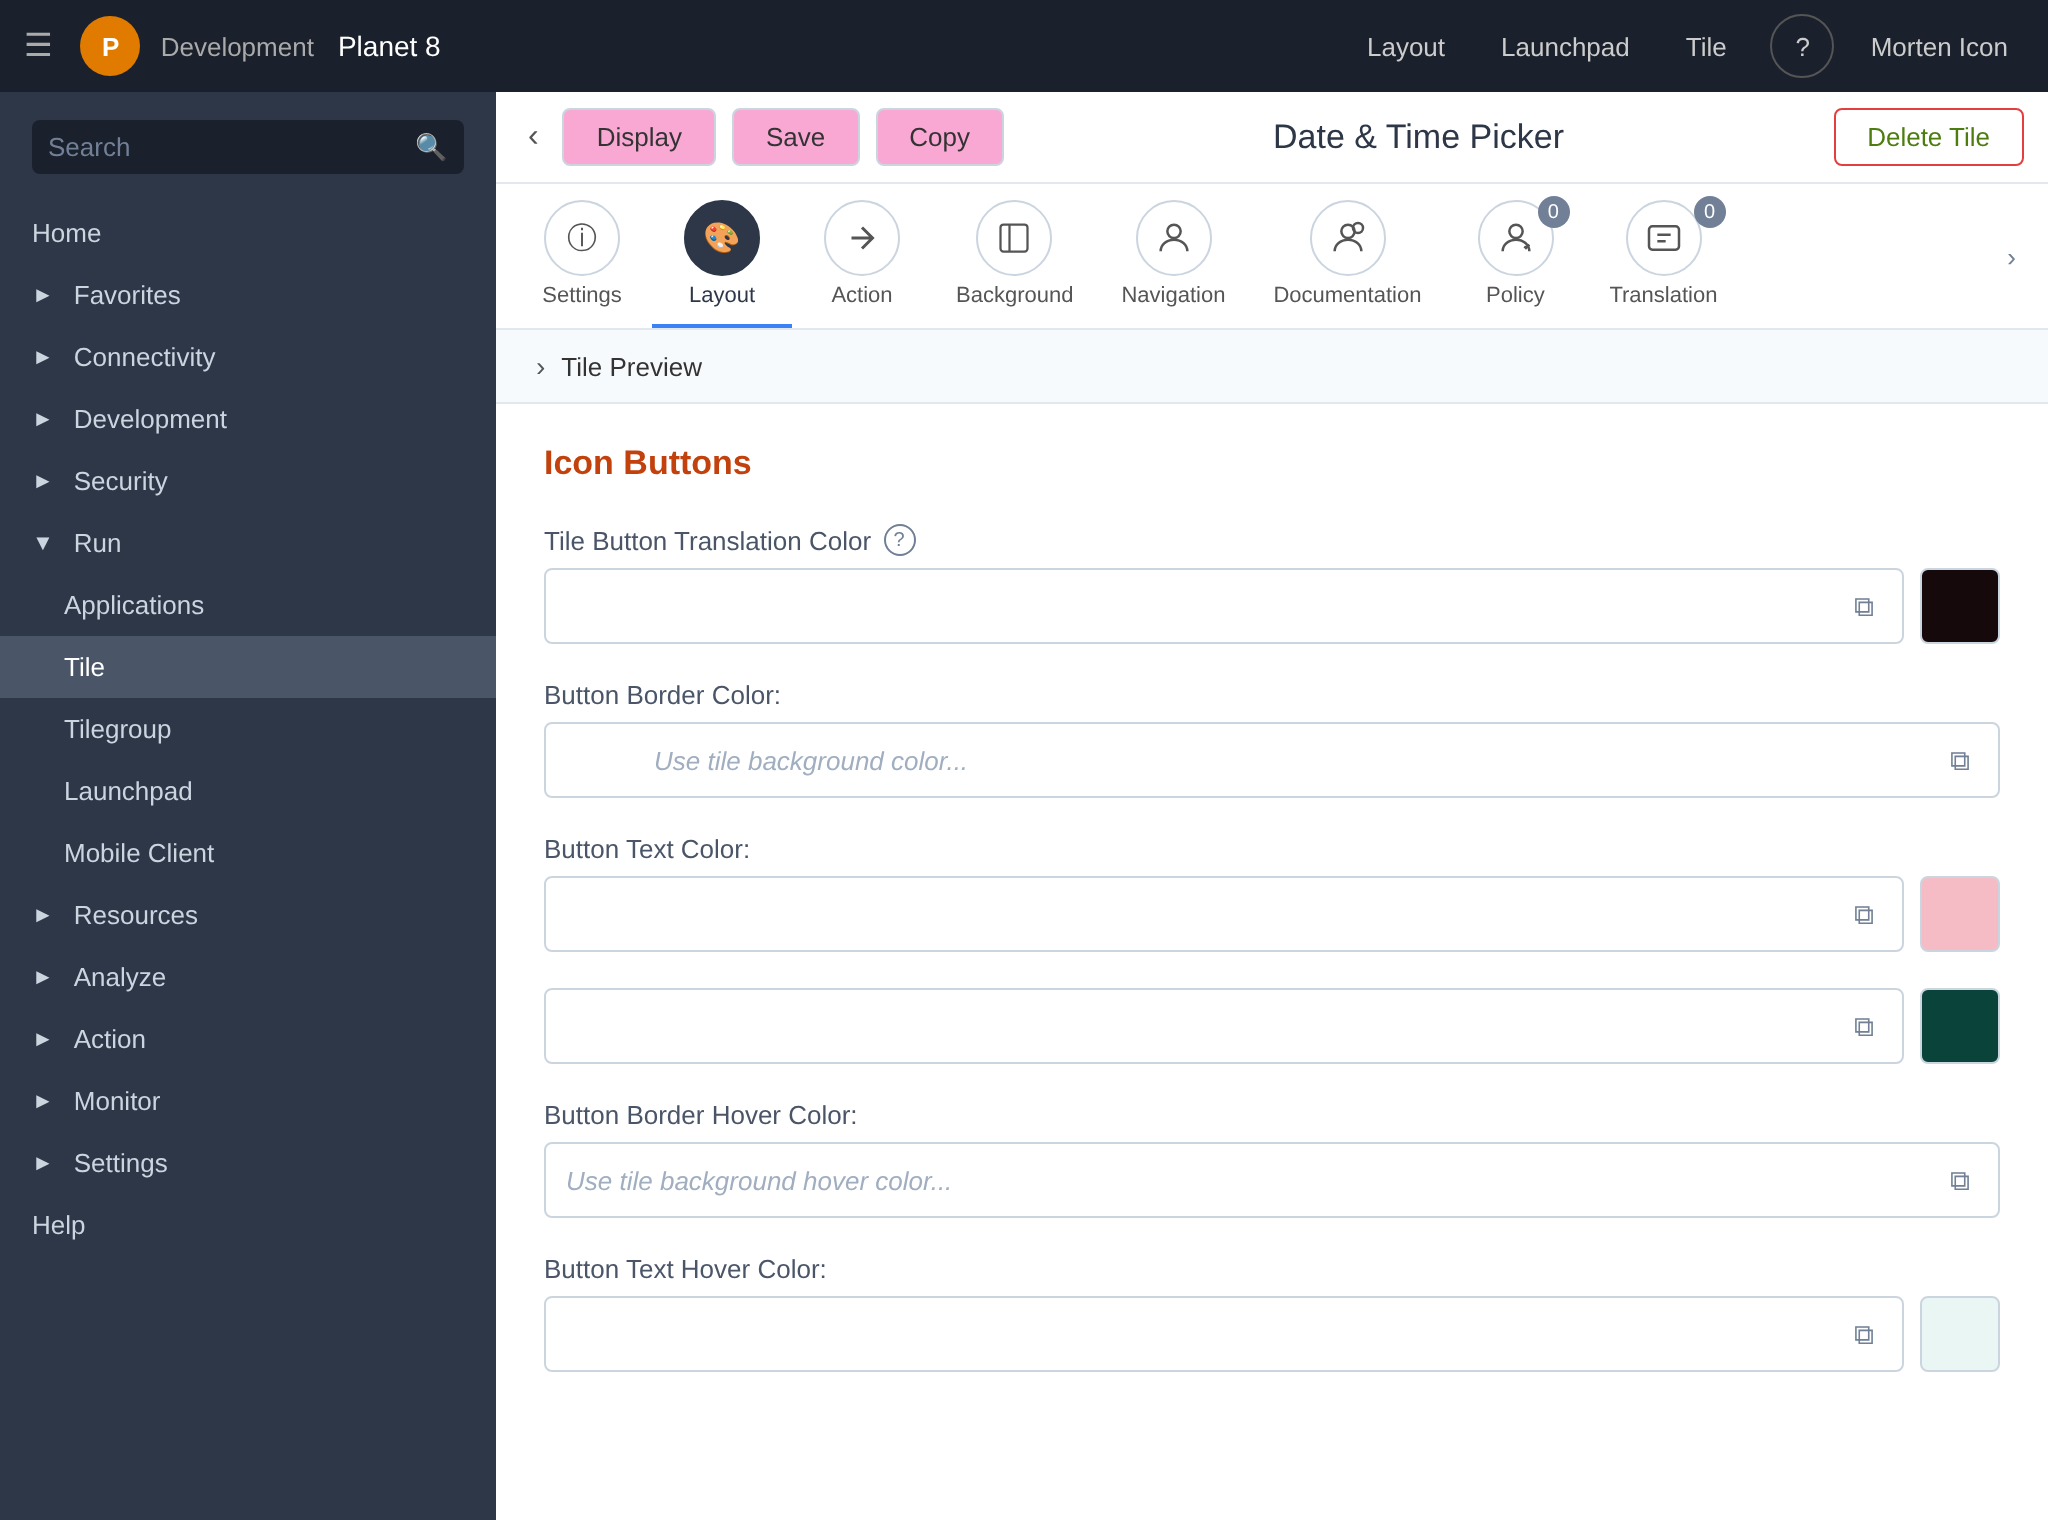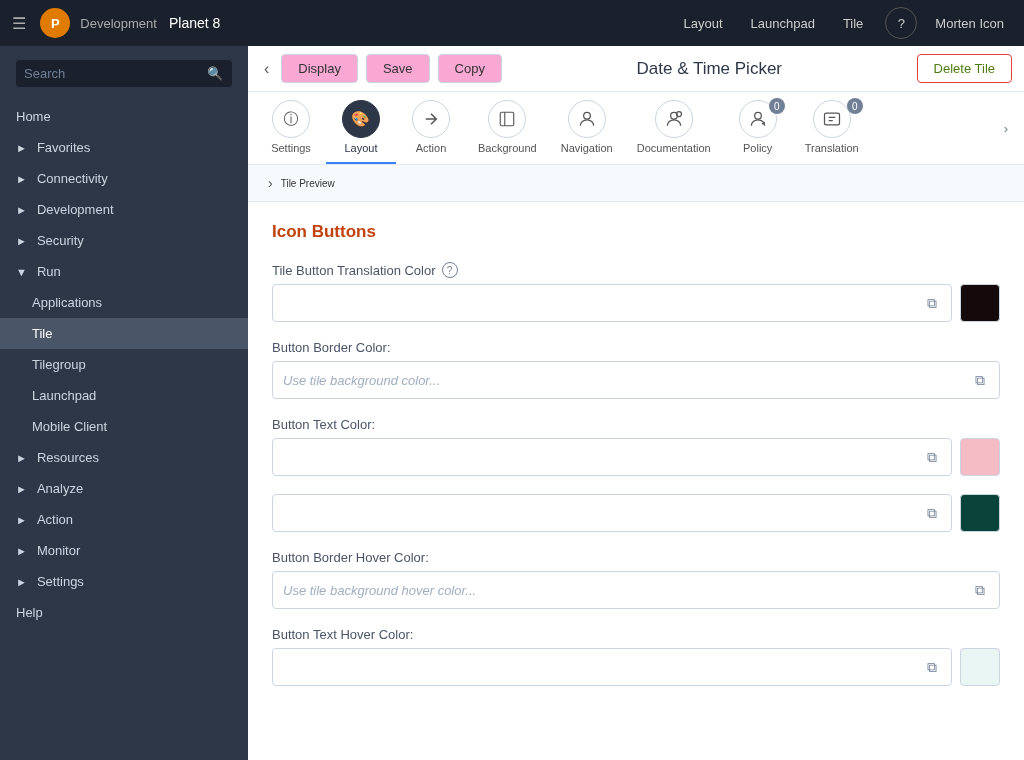--- a/index.html
+++ b/index.html
@@ -52,21 +52,21 @@
     .tile-tab.active .tile-tab-label { color: #2d3748; font-weight: 500; }
     .tile-tab-badge { position: absolute; top: 6px; right: 8px; background: #718096; color: #fff; border-radius: 50%; width: 16px; height: 16px; font-size: 10px; display: flex; align-items: center; justify-content: center; }
     .tile-tabs-arrow { margin-left: auto; color: #718096; cursor: pointer; padding: 8px; }
 
     
     .content-body { flex: 1; overflow-y: auto; padding: 0; background: #fff; }
 
     
     .tile-preview-bar { display: flex; align-items: center; padding: 10px 20px; background: #f7fafc; border-bottom: 1px solid #e2e8f0; gap: 8px; cursor: pointer; }
     .tile-preview-chevron { color: #555; font-size: 14px; }
-    .tile-preview-label { font-size: 10px; color: #333; font-weight: 500; }
+    .tile-preview-label { font-size: 13px; color: #333; font-weight: 500; }
 
     
     .section { padding: 20px 24px; }
     .section-title { font-size: 17px; font-weight: 600; color: #c2410c; margin-bottom: 20px; }
 
     
     .color-field-group { margin-bottom: 18px; }
     .color-field-label { font-size: 13px; color: #4a5568; margin-bottom: 6px; display: flex; align-items: center; gap: 6px; }
     .color-field-label .help-icon { width: 16px; height: 16px; border-radius: 50%; border: 1px solid #718096; display: inline-flex; align-items: center; justify-content: center; font-size: 10px; color: #718096; cursor: pointer; }
     .color-field-row { display: flex; align-items: center; gap: 8px; }
@@ -284,21 +284,21 @@
             <div class="color-swatch" style="background:#16090b;"></div>
           </div>
         </div>
 
         <div class="color-field-group">
           <div class="color-field-label">
             <span>Button Border Color:</span>
           </div>
           <div class="color-field-row">
             <div class="color-input-wrap">
-              <input type="text" style="color: #1d4ed8;" placeholder="Use tile background color...">
+              <input type="text" style="color: #1d4ed8; margin-left: 44px;" placeholder="Use tile background color...">
               <button class="color-copy-btn">⧉</button>
             </div>
           </div>
         </div>
 
         <div class="color-field-group">
           <div class="color-field-label">
             <span>Button Text Color:</span>
           </div>
           <div class="color-field-row">

